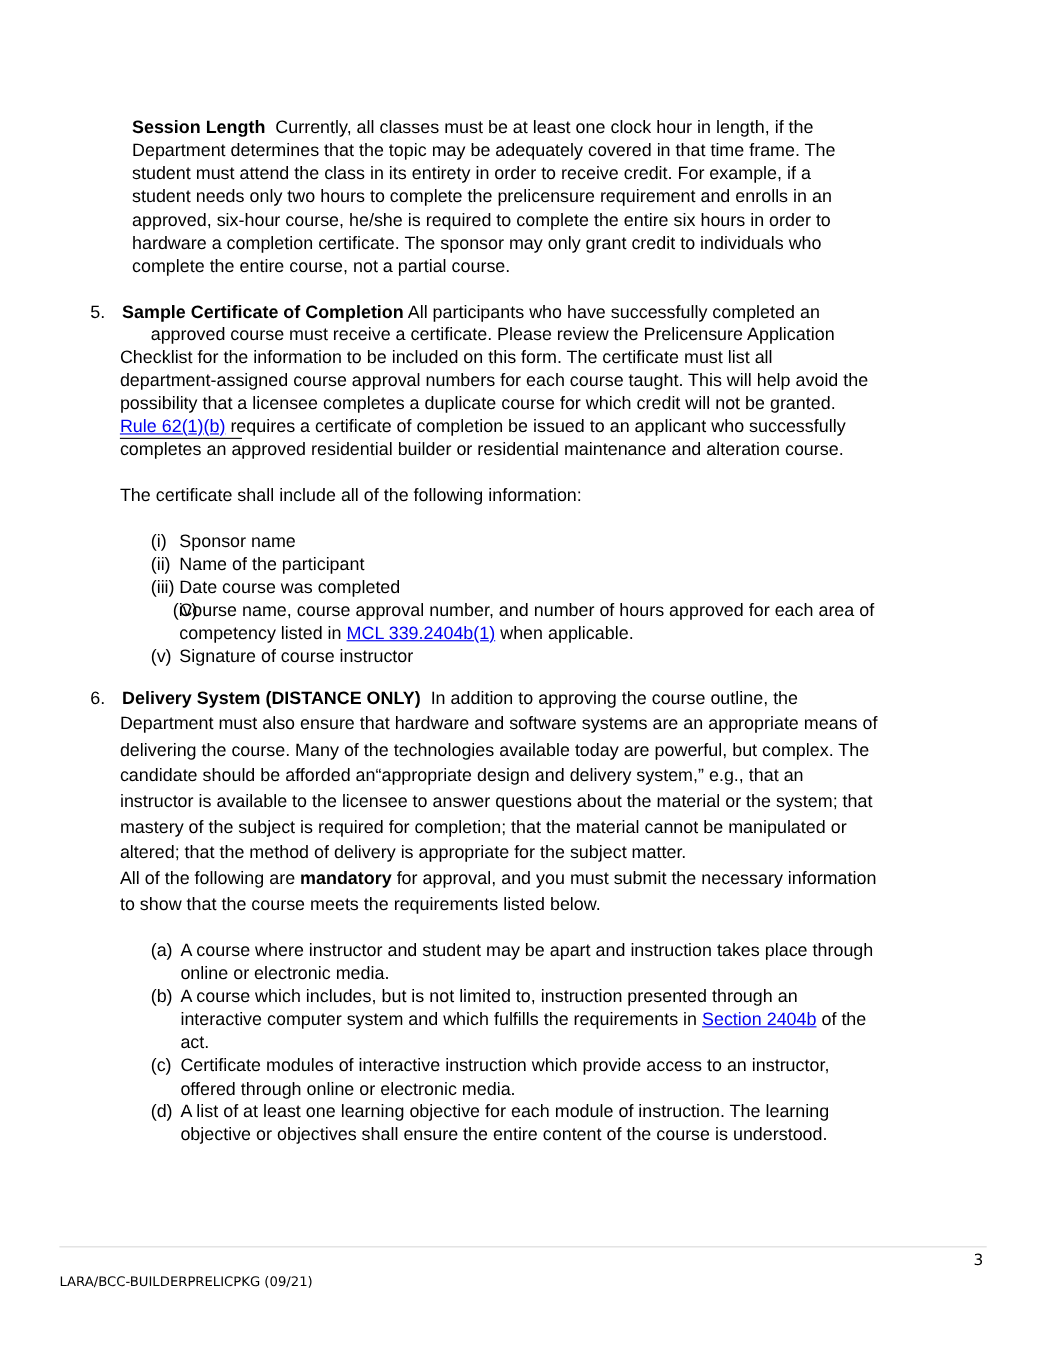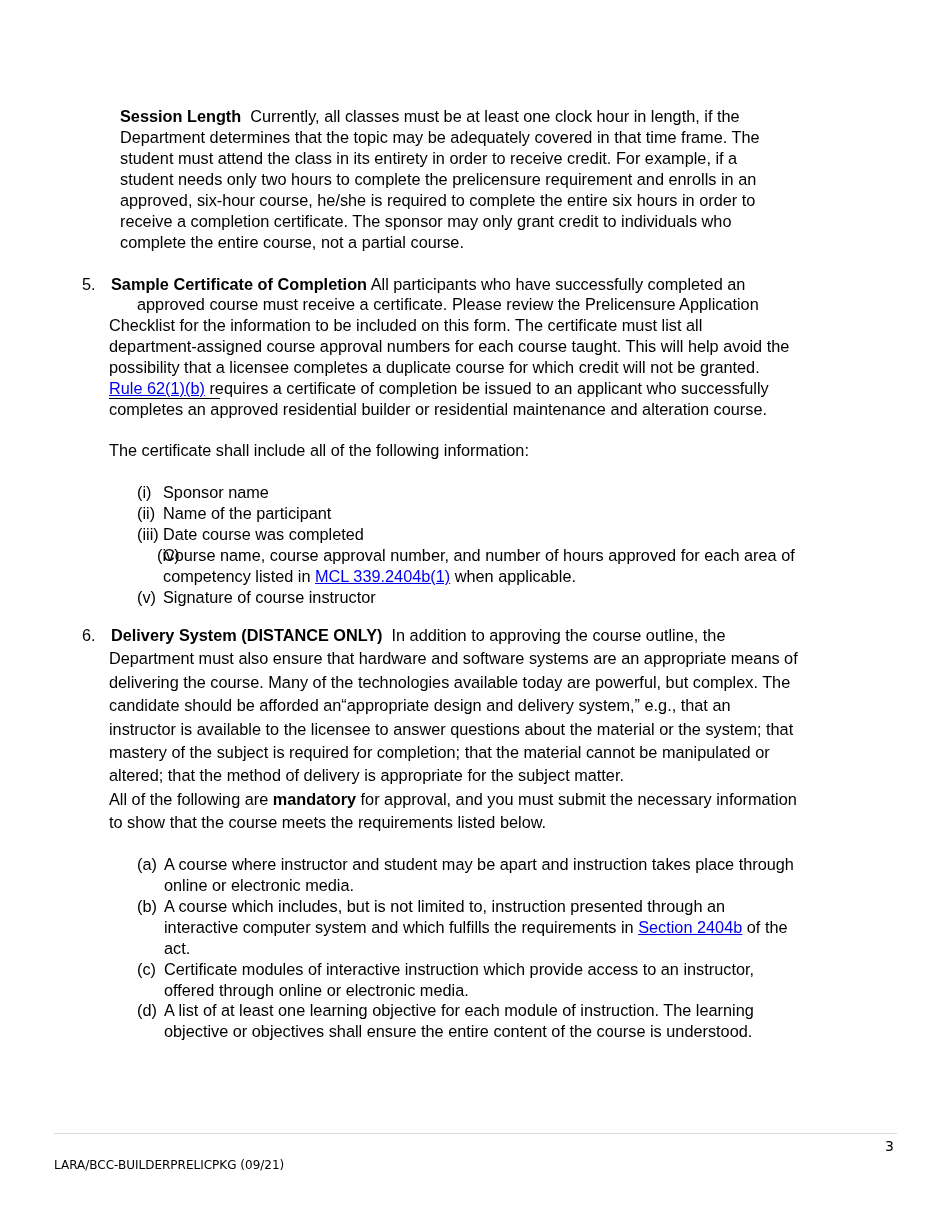--- a/index.html
+++ b/index.html
@@ -18,21 +18,21 @@
 </style>
 </head>
 <body>
 
 <div>
   <div class="line" style="left:120px; top:106px;"><b>Session Length</b><span style="white-space:pre">  Currently, all classes must be at least one clock hour in length, if the</span></div>
   <div class="line" style="left:120px; top:127px;">Department determines that the topic may be adequately covered in that time frame. The</div>
   <div class="line" style="left:120px; top:148px;">student must attend the class in its entirety in order to receive credit. For example, if a</div>
   <div class="line" style="left:120px; top:169px;">student needs only two hours to complete the prelicensure requirement and enrolls in an</div>
   <div class="line" style="left:120px; top:190px;">approved, six-hour course, he/she is required to complete the entire six hours in order to</div>
-  <div class="line" style="left:120px; top:211px;">receive a completion certificate. The sponsor may only grant credit to individuals who</div>
+  <div class="line" style="left:120px; top:211px;">hardware a completion certificate. The sponsor may only grant credit to individuals who</div>
   <div class="line" style="left:120px; top:232px;">complete the entire course, not a partial course.</div>
 </div>
 
 <div>
   <div class="num" style="left:82px; top:274px;">5.</div>
   <div class="line" style="left:111px; top:274px;"><b>Sample Certificate of Completion</b><span style="white-space:pre"> All participants who have successfully completed an</span></div>
   <div class="line" style="left:109px; top:294px;margin-left:28px;">approved course must receive a certificate. Please review the Prelicensure Application</div>
   <div class="line" style="left:109px; top:315px;">Checklist for the information to be included on this form. The certificate must list all</div>
   <div class="line" style="left:109px; top:336px;">department-assigned course approval numbers for each course taught. This will help avoid the</div>
   <div class="line" style="left:109px; top:357px;">possibility that a licensee completes a duplicate course for which credit will not be granted.</div>

